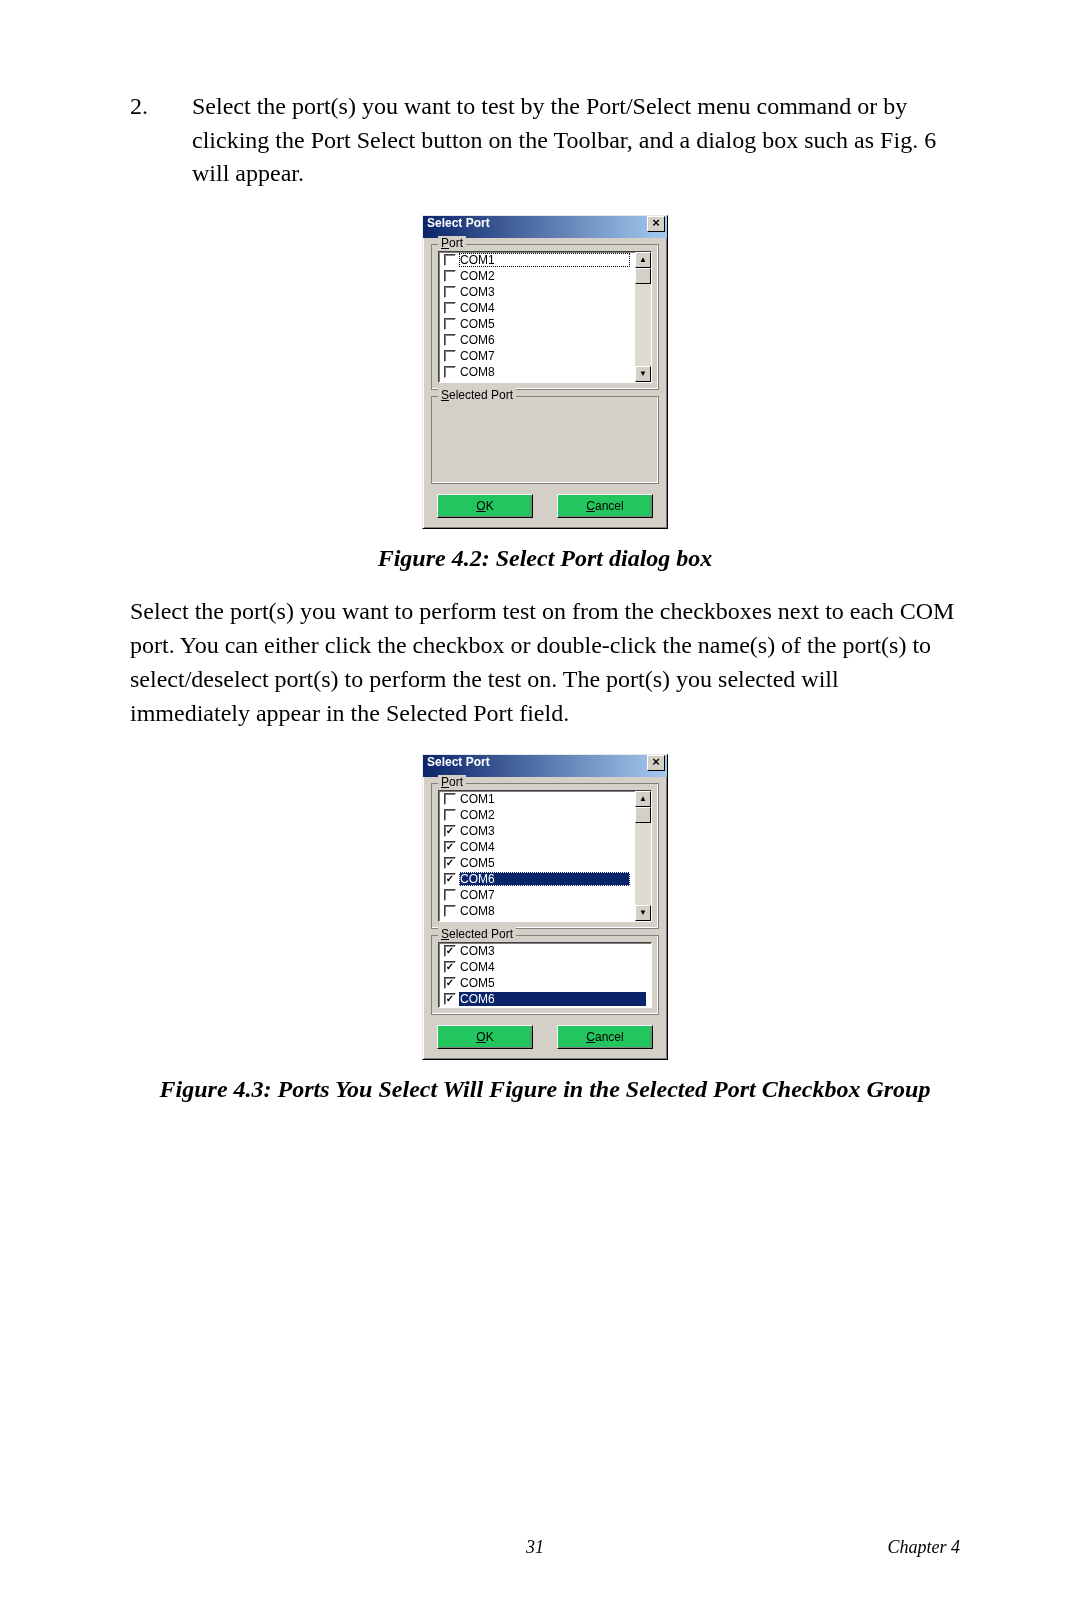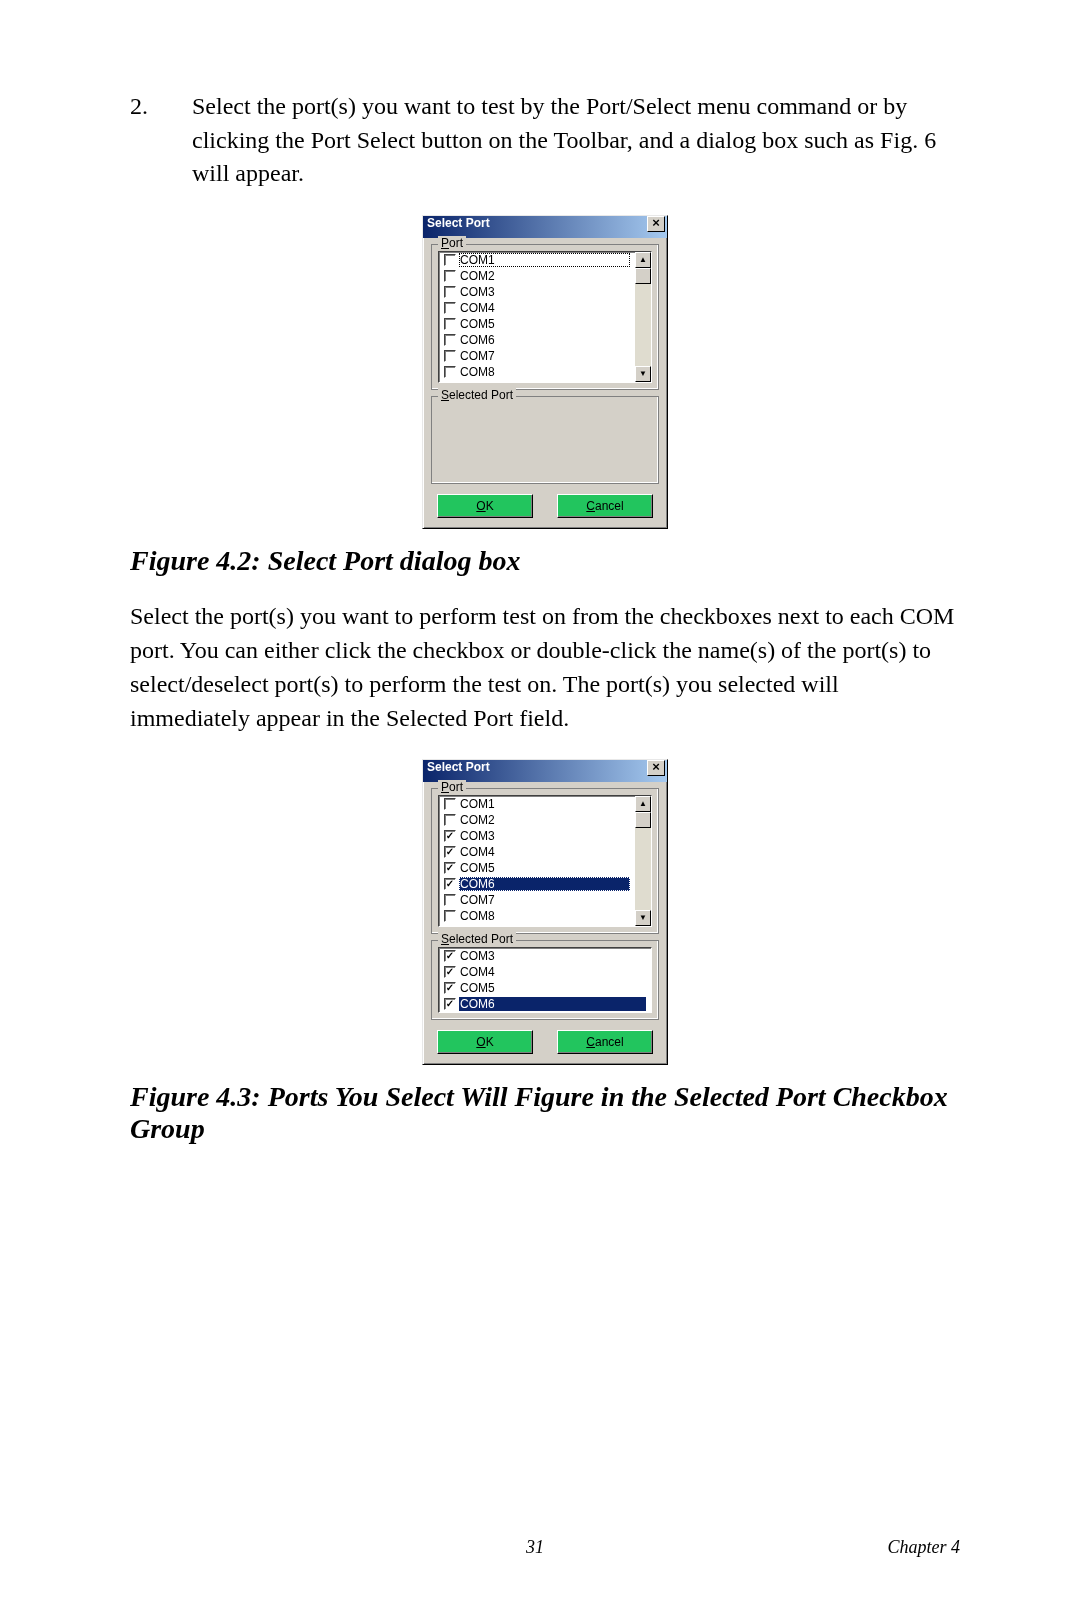--- a/index.html
+++ b/index.html
@@ -29,24 +29,24 @@
     flex: 0 0 62px;
     text-align: left;
   }
   .step-text { flex: 1; }
   .body-para {
     font-size: 24px;
     line-height: 1.42;
     margin: 17px 0 24px 0;
   }
   .fig-caption {
-    text-align: left;
+    text-align: center;
     font-style: italic;
     font-weight: bold;
-    font-size: 28px;
+    font-size: 24px;
     margin: 16px 0 22px 0;
   }
   .dialog-wrap {
     display: flex;
     justify-content: center;
     margin-top: 6px;
   }
   
   .dlg {
     width: 246px;

